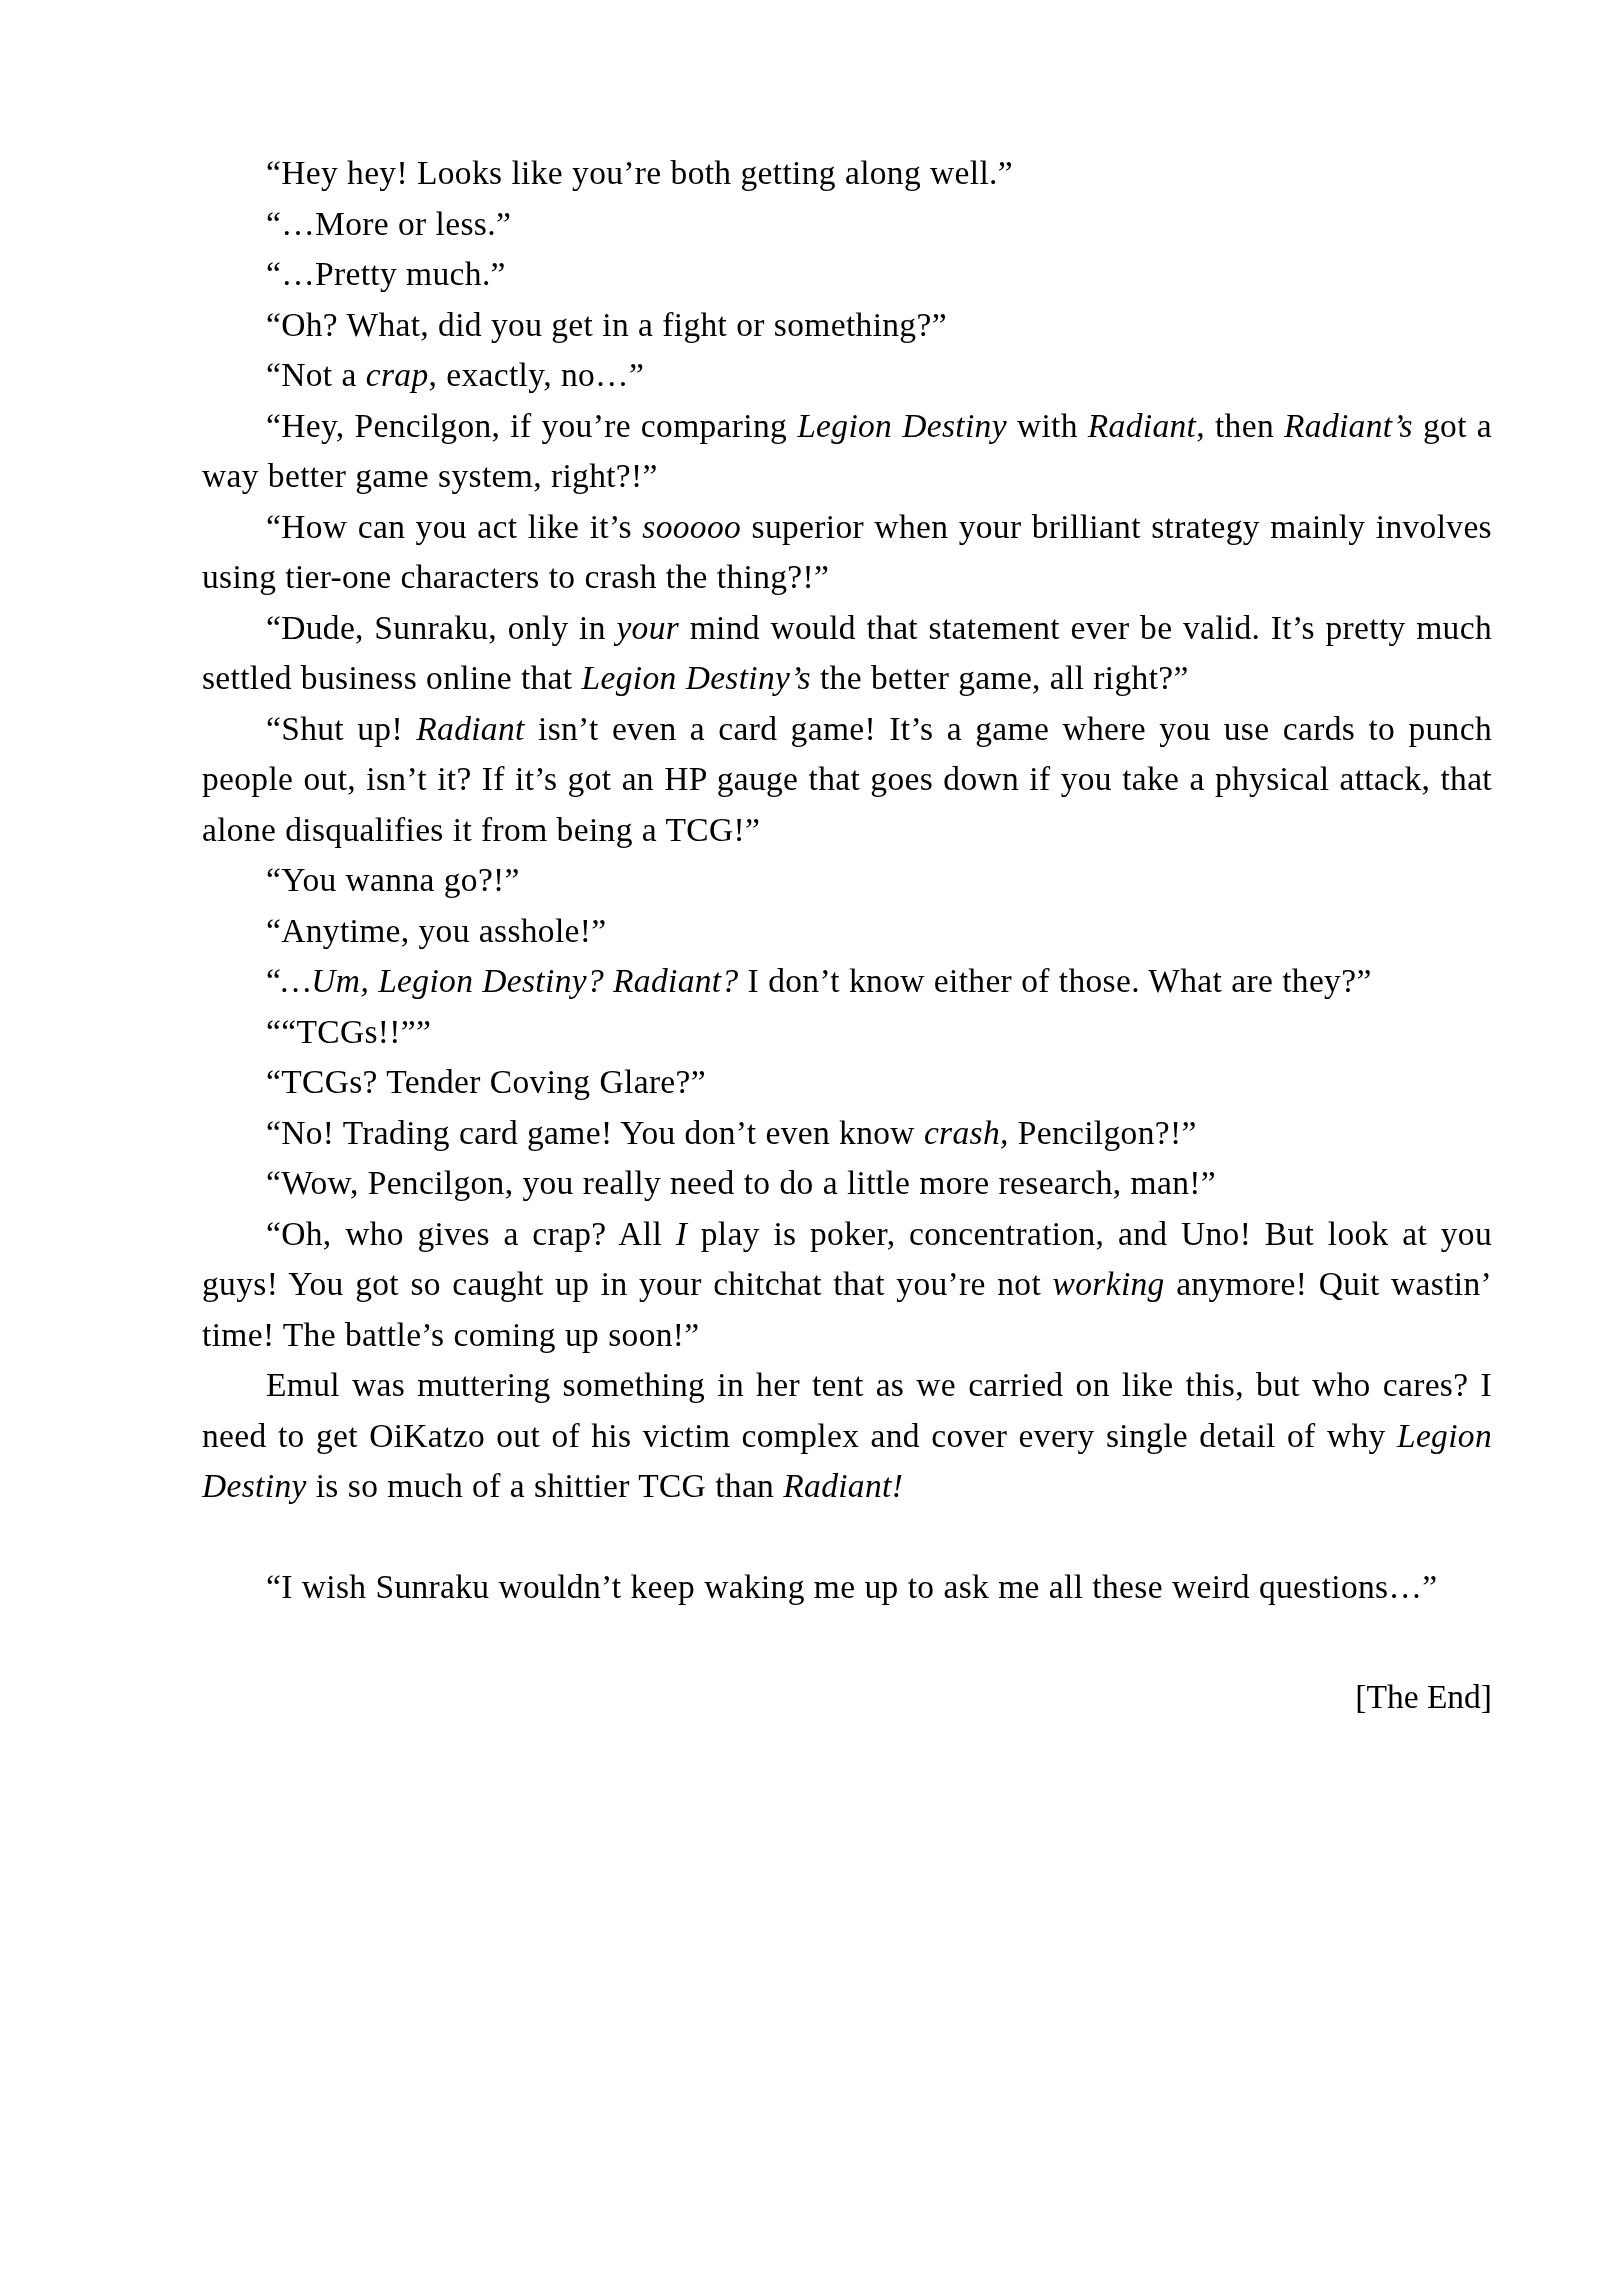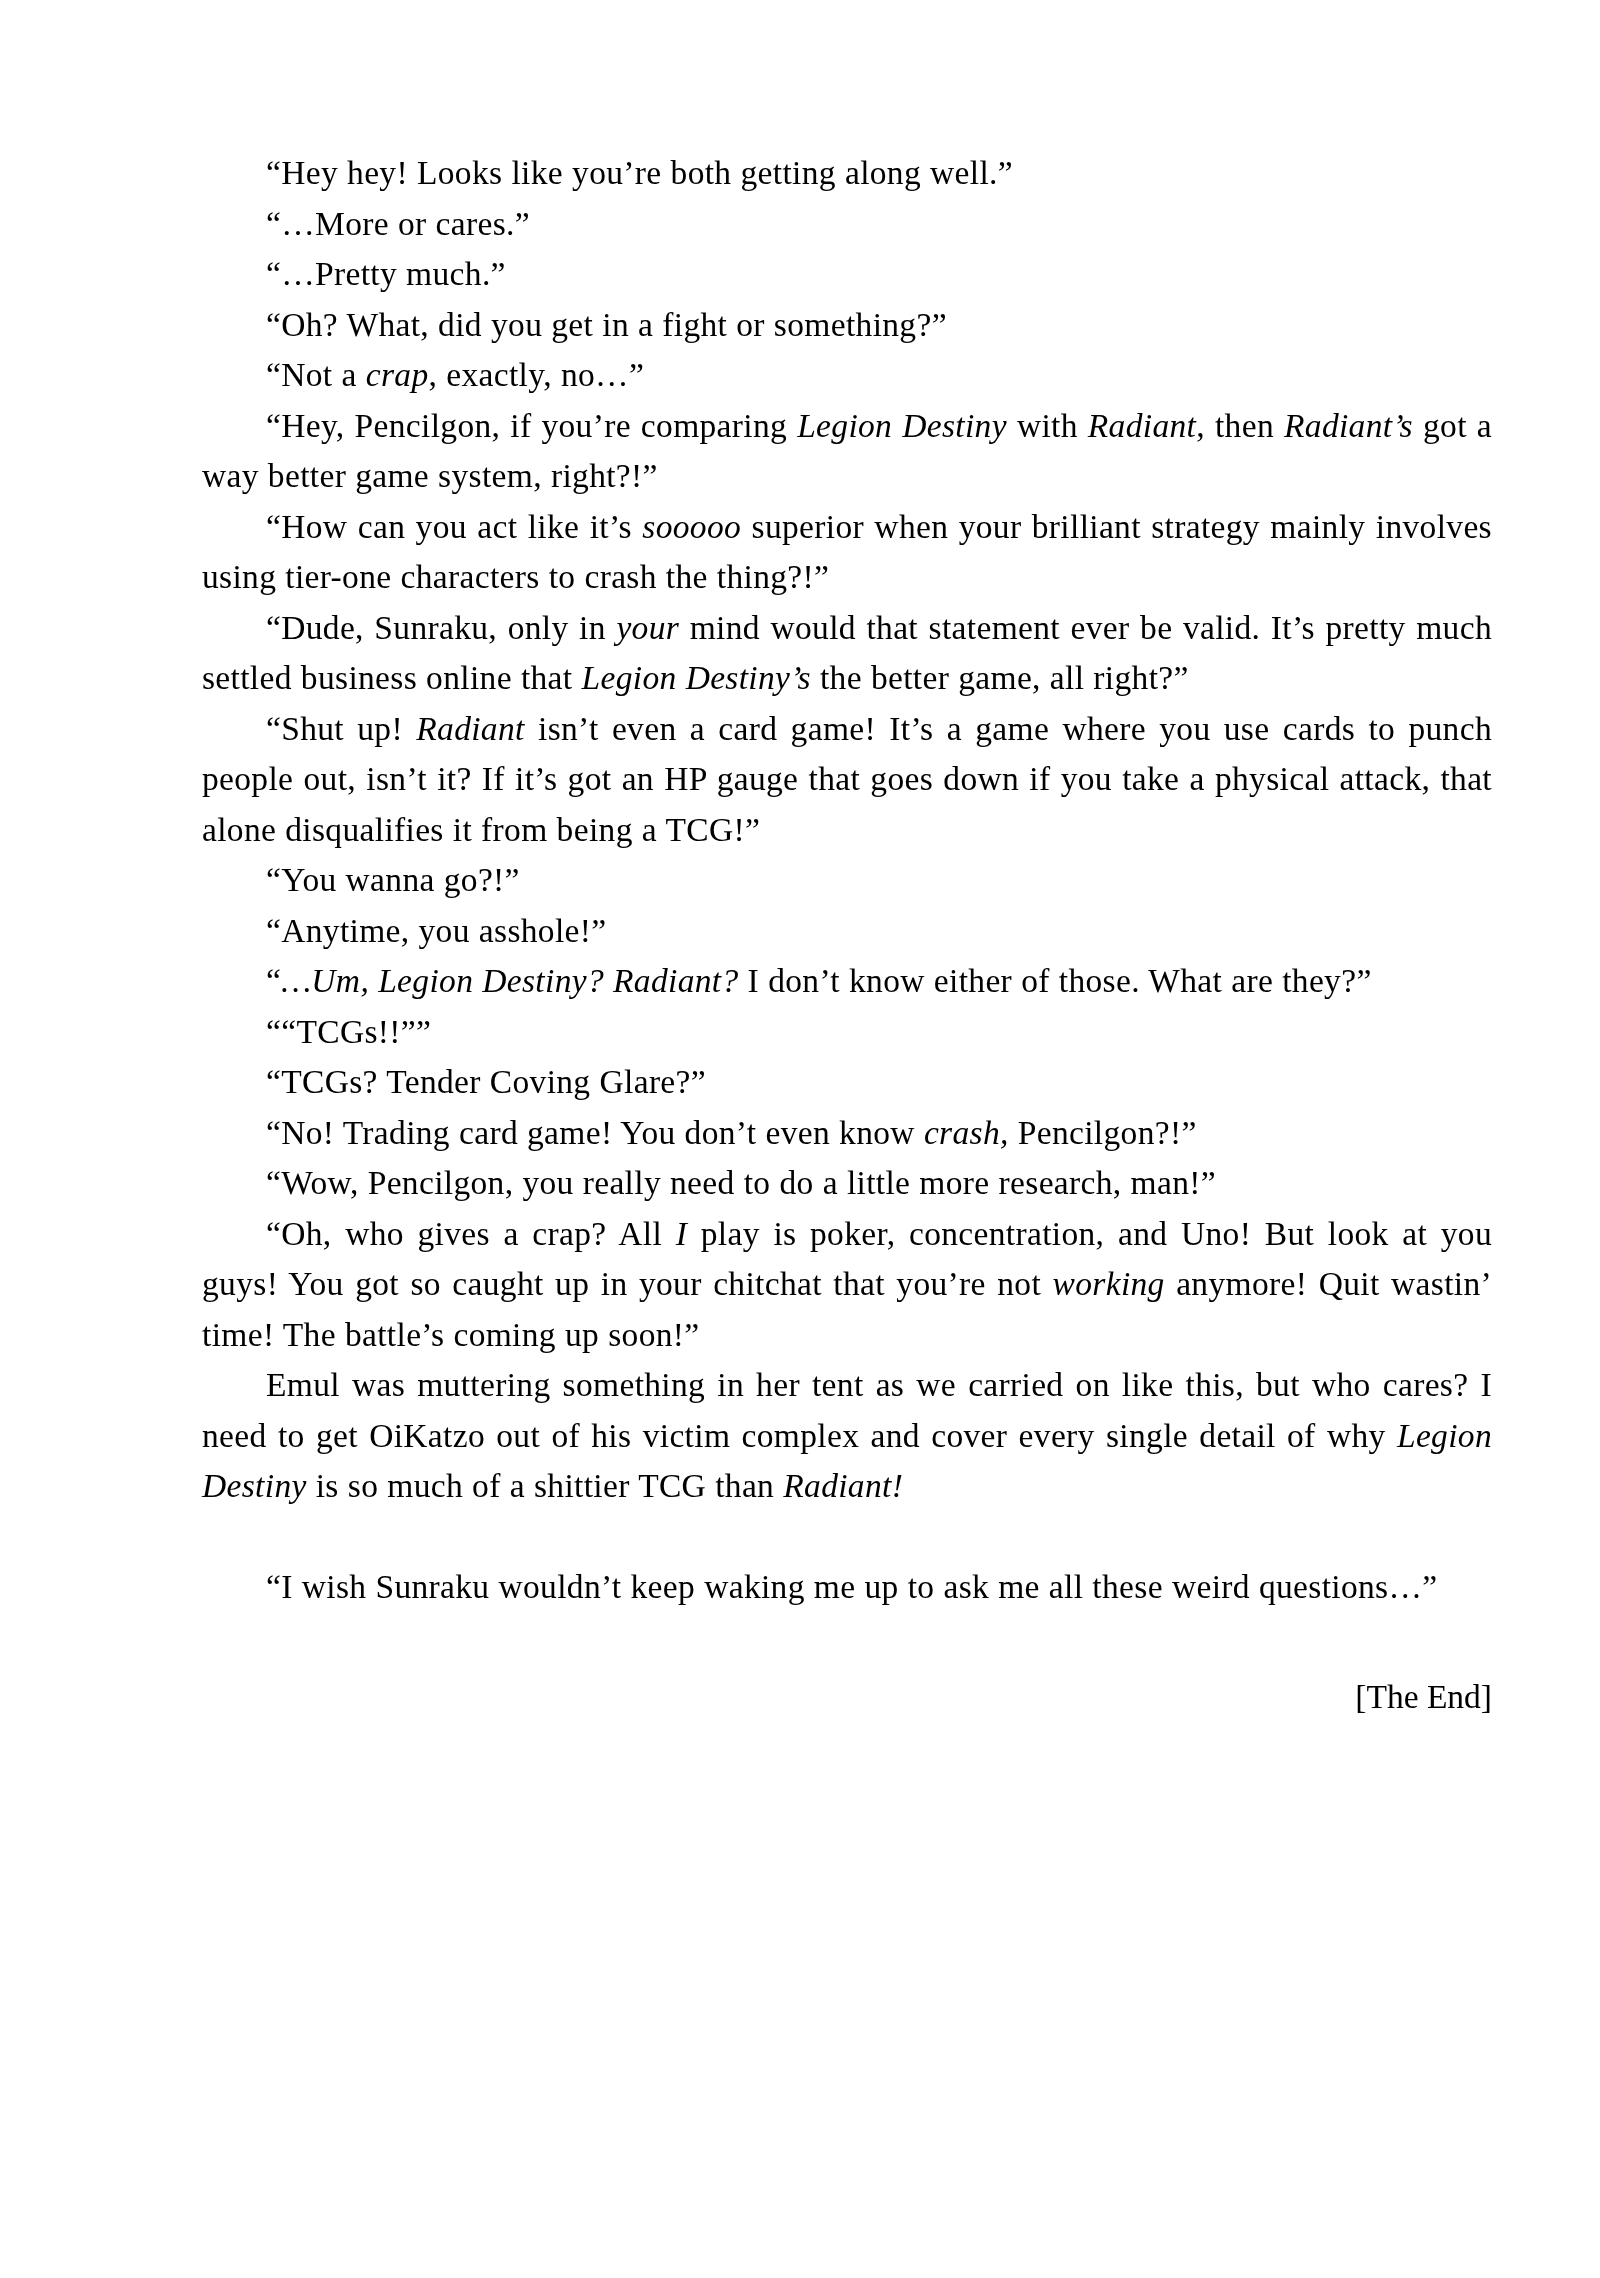--- a/index.html
+++ b/index.html
@@ -60,21 +60,21 @@
     font-style: italic;
   }
 </style>
 </head>
 <body>
 
 <div class="page">
   <div class="text-column">
 
     <p class="para"><span>“Hey hey! Looks like you’re both getting along well.”</span></p>
-    <p class="para"><span>“…More or cares.”</span></p>
+    <p class="para"><span>“…More or less.”</span></p>
     <p class="para"><span>“…Pretty much.”</span></p>
     <p class="para"><span>“Oh? What, did you get in a fight or something?”</span></p>
     <p class="para"><span>“Not a </span><span class="ital">crap</span><span>, exactly, no…”</span></p>
     <p class="para last-line-left"><span>“Hey, Pencilgon, if you’re comparing </span><span class="ital">Legion Destiny</span><span> with </span><span class="ital">Radiant</span><span>, then </span><span class="ital">Radiant’s</span><span> got a way better game system, right?!”</span></p>
     <p class="para last-line-left"><span>“How can you act like it’s </span><span class="ital">sooooo</span><span> superior when your brilliant strategy mainly involves using tier-one characters to crash the thing?!”</span></p>
     <p class="para last-line-left"><span>“Dude, Sunraku, only in </span><span class="ital">your</span><span> mind would that statement ever be valid. It’s pretty much settled business online that </span><span class="ital">Legion Destiny’s</span><span> the better game, all right?”</span></p>
     <p class="para last-line-left"><span>“Shut up! </span><span class="ital">Radiant</span><span> isn’t even a card game! It’s a game where you use cards to punch people out, isn’t it? If it’s got an HP gauge that goes down if you take a physical attack, that alone disqualifies it from being a TCG!”</span></p>
     <p class="para"><span>“You wanna go?!”</span></p>
     <p class="para"><span>“Anytime, you asshole!”</span></p>
     <p class="para last-line-left"><span>“</span><span class="ital">…Um, Legion Destiny? Radiant?</span><span> I don’t know either of those. What are they?”</span></p>

